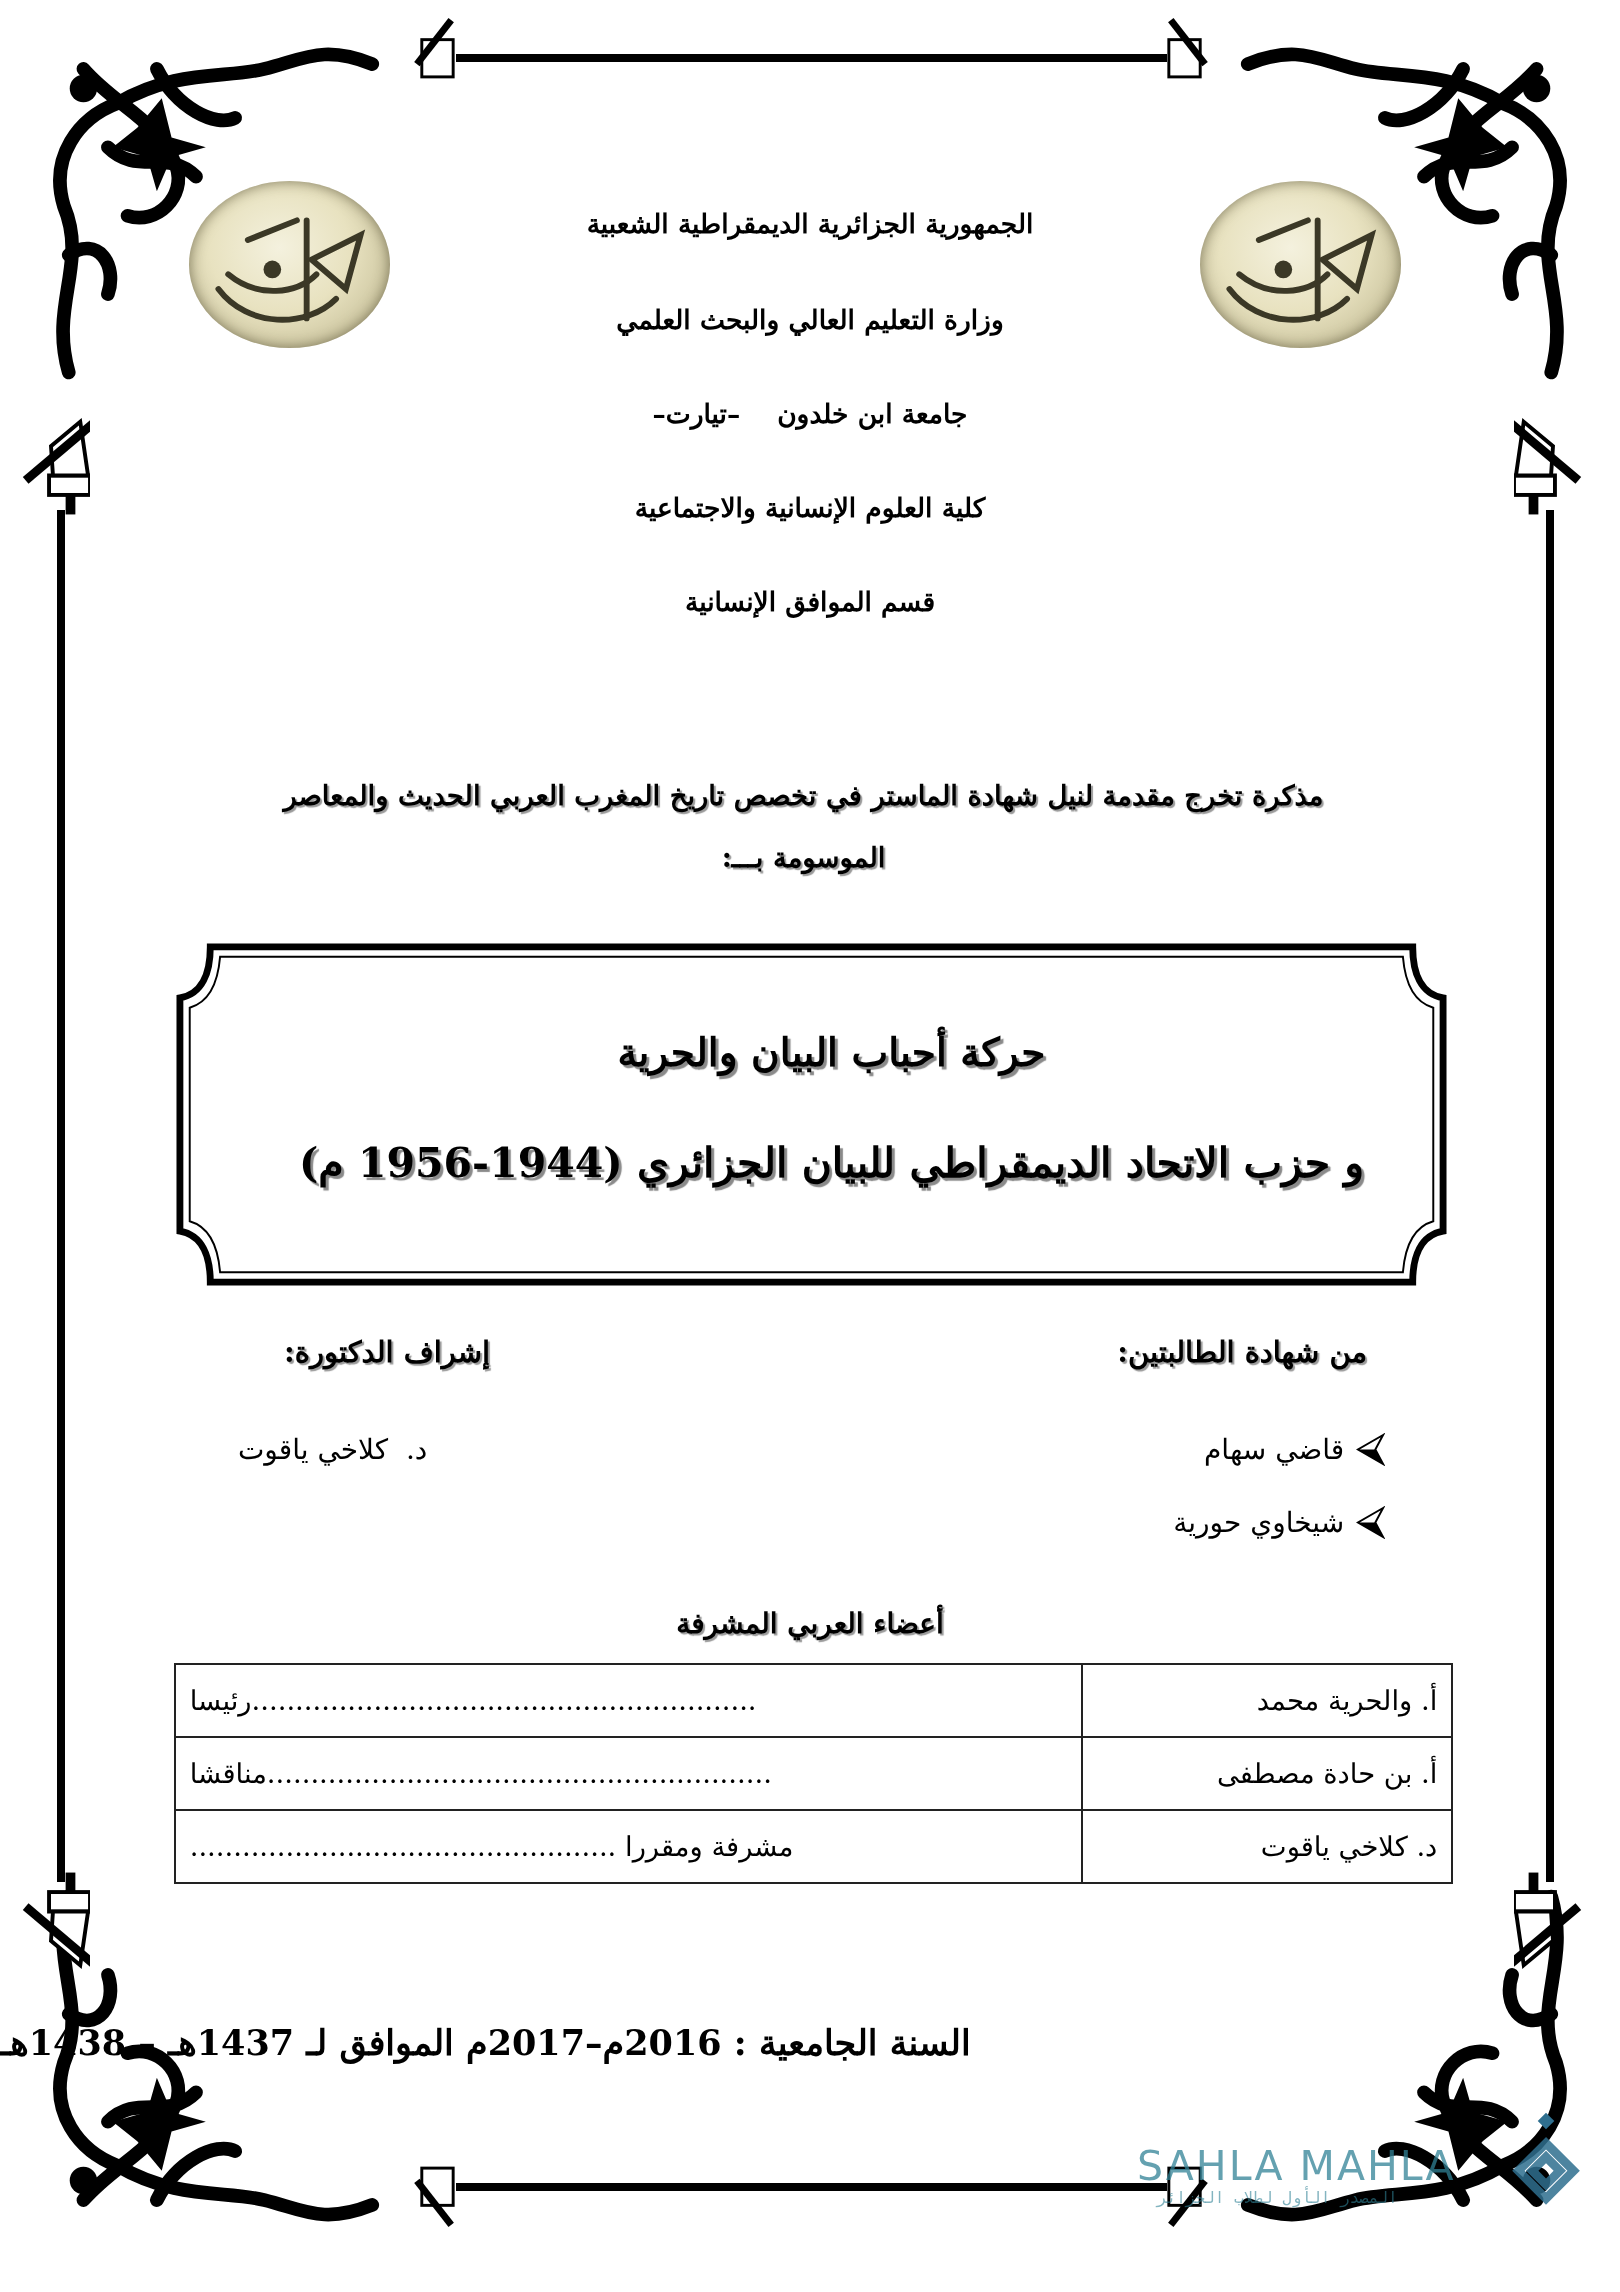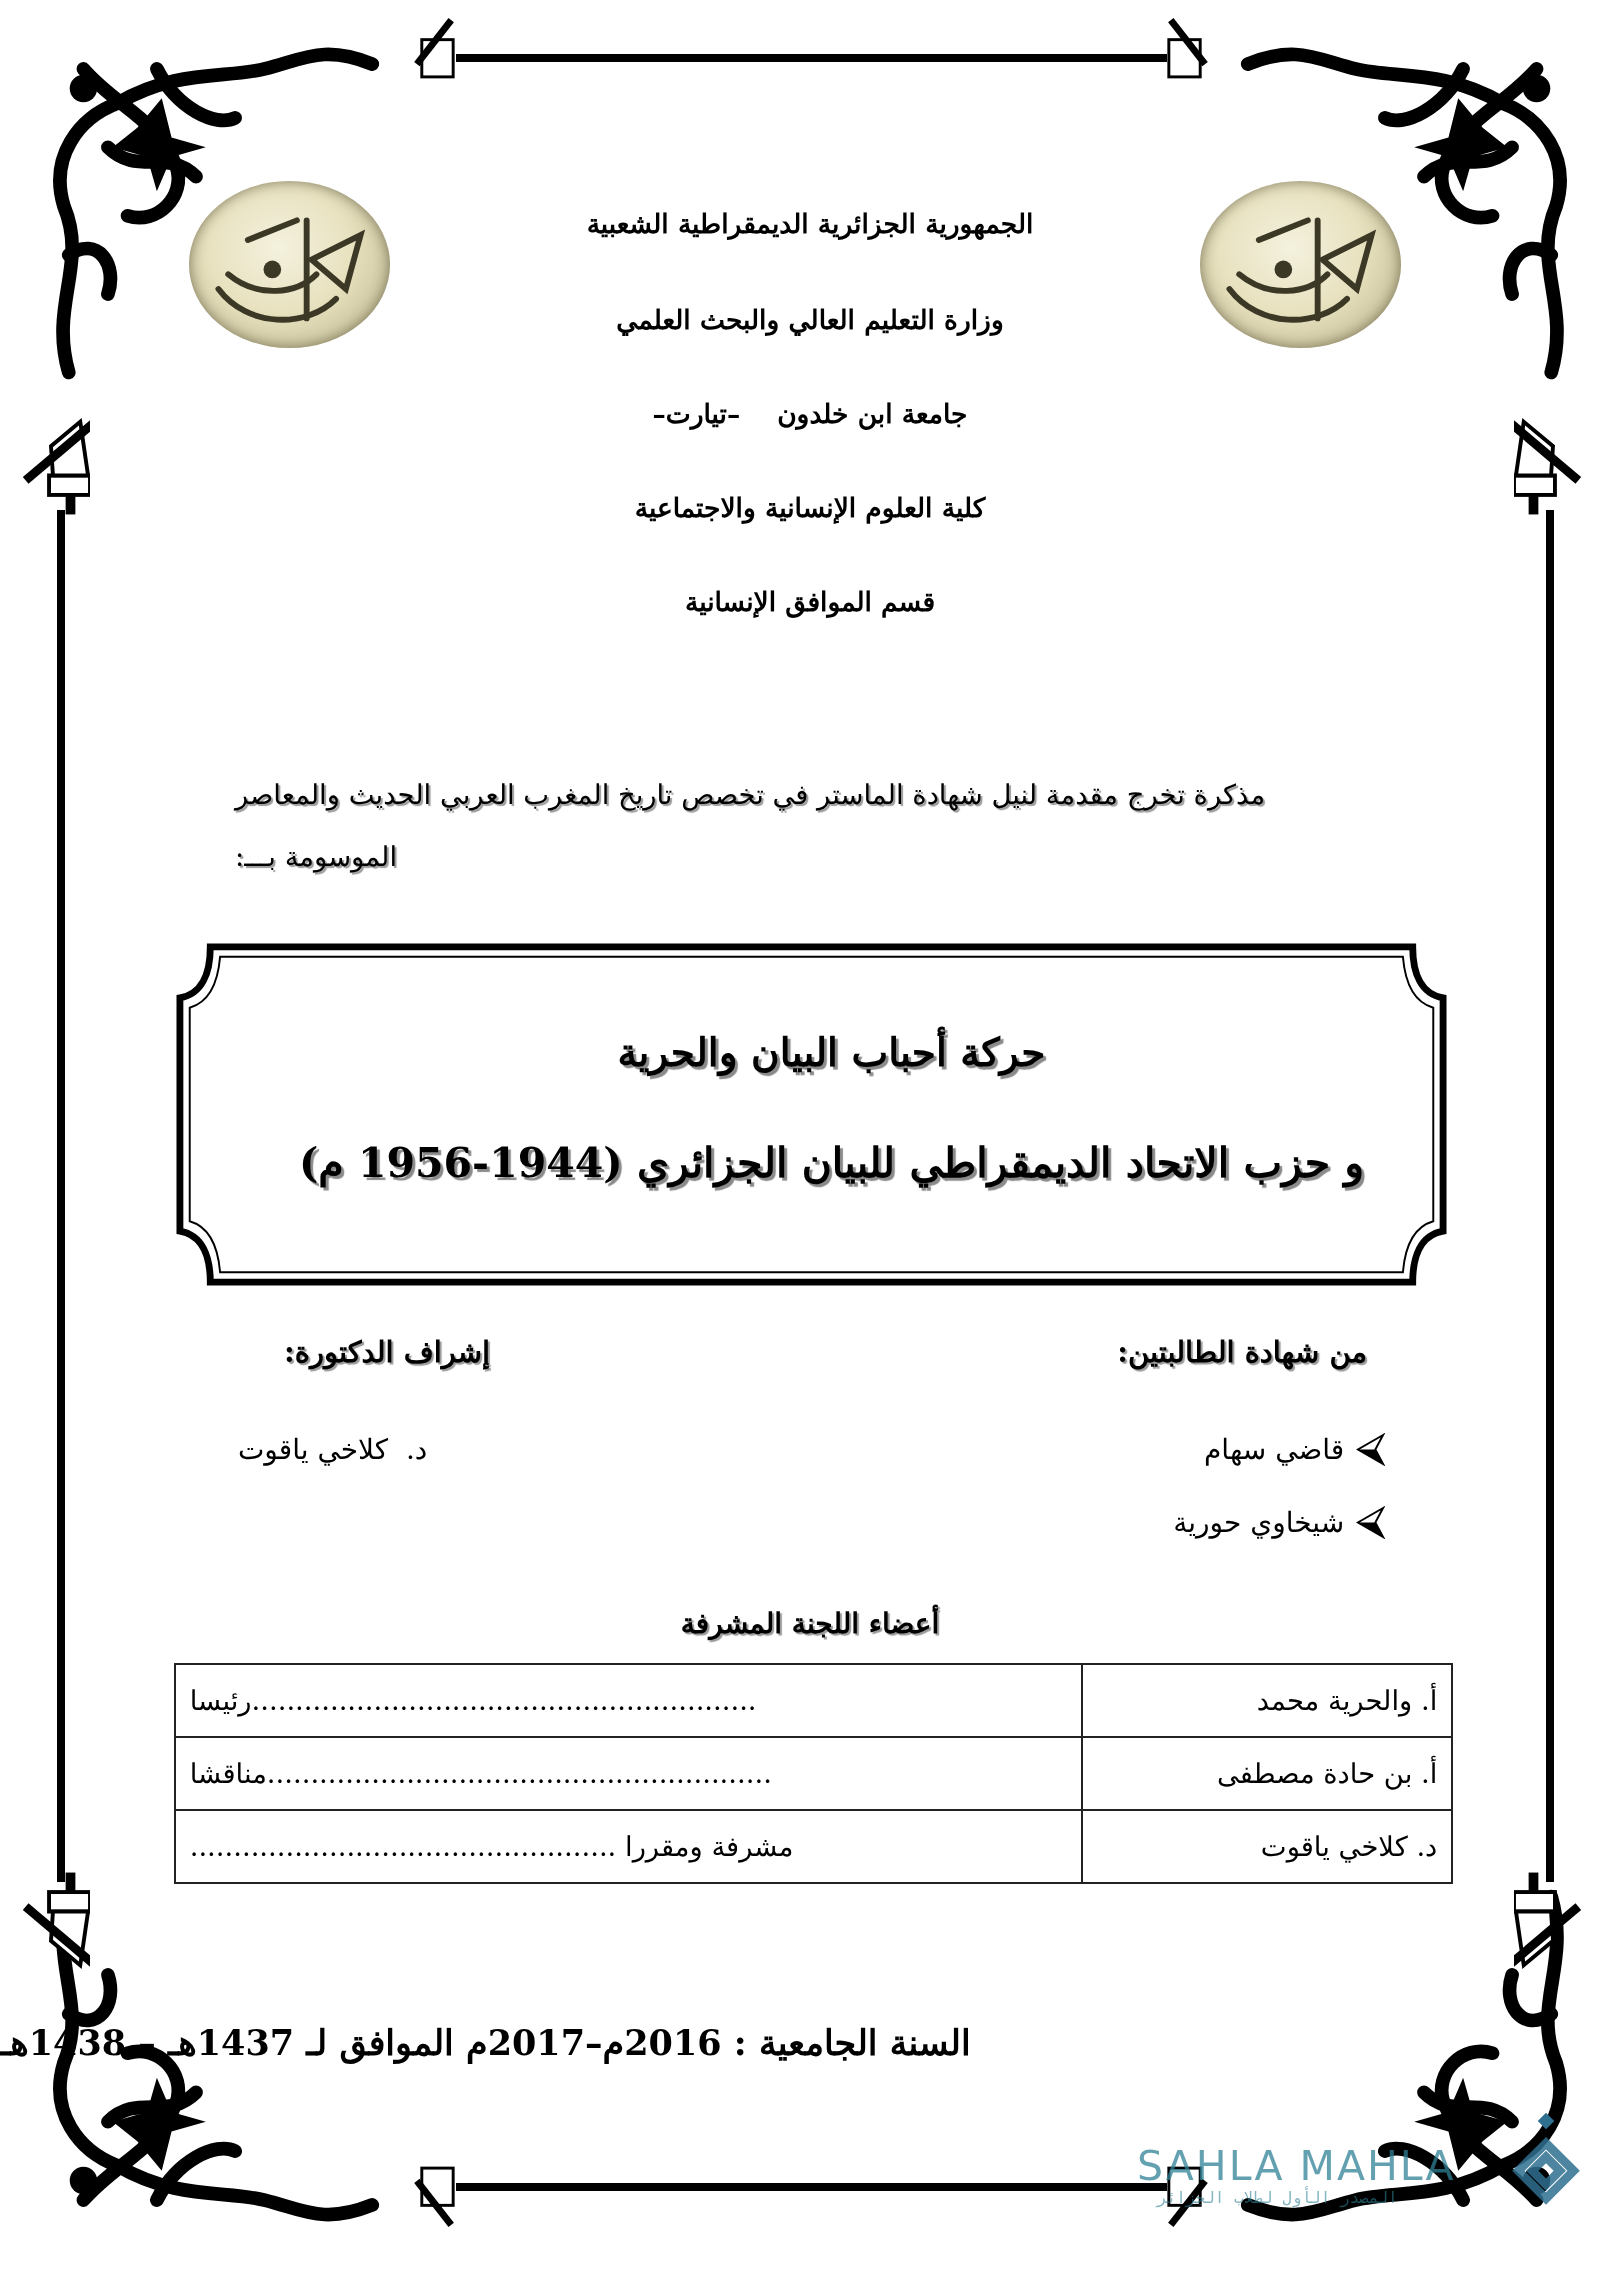--- a/index.html
+++ b/index.html
@@ -8,22 +8,22 @@
     .abs { position: absolute; }
     
     .frame-line { position: absolute; background: #000; }
     .ornament { position: absolute; }
     .logo { position: absolute; width: 201px; height: 167px; border-radius: 50%;
             background: radial-gradient(ellipse at 45% 40%, #f4f1de 0%, #e8e2c0 45%, #c9c29c 80%, #8d876a 100%);
             box-shadow: inset 0 0 13.7px rgba(60,55,30,0.6); overflow: hidden; }
     .logo svg { position: absolute; left: 0; top: 0; }
     .hdr-line { position: absolute; left: 0; width: 1620px; text-align: center; direction: rtl;
                 font-weight: bold; font-size: 26.5px; }
-    .intro { position: absolute; left: 235px; width: 1137px; text-align: left; direction: rtl;
-             font-weight: normal; font-size: 27.4px; text-shadow: 2px 2px 1px #9a9a9a; }
+    .intro { position: absolute; left: 235px; width: 1137px; text-align: center; direction: rtl;
+             font-weight: bold; font-size: 27.4px; text-shadow: 2px 2px 1px #9a9a9a; }
     .title-box { position: absolute; left: 176px; top: 943px; width: 1271px; height: 343px; padding-left: 40px; }
     .title-text { position: absolute; left: 0; width: 100%; text-align: center; direction: rtl;
                   font-weight: bold; text-shadow: 2.9px 2.9px 1px #8a8a8a; }
     .sec-head { position: absolute; direction: rtl; font-weight: bold; font-size: 29px;
                 text-shadow: 2px 2px 1px #9a9a9a; }
     .student { position: absolute; direction: rtl; font-size: 28px; display: flex; align-items: center; gap: 11.8px; }
     .bullet-arrow { width: 29px; height: 33px; }
     .committee-title { position: absolute; left: 0; width: 1620px; text-align: center; direction: rtl;
                        font-weight: bold; font-size: 28px; text-shadow: 2px 2px 1px #9a9a9a; }
     table.committee { position: absolute; left: 174px; top: 1663px; width: 1279px; border-collapse: collapse;
@@ -207,21 +207,21 @@
   <svg class="bullet-arrow" viewBox="0 0 30 34">
     <polygon points="28,2 2,17 28,32 20,17" fill="#fff" stroke="#000" stroke-width="2"></polygon>
     <polygon points="2,17 20,17 28,32" fill="#000"></polygon>
   </svg>
   <span>شيخاوي حورية</span>
 </div>
 <div class="student" style="left:238px; top:1433px;">
   <span style="white-space:pre;">د.  كلاخي ياقوت</span>
 </div>
 
-<div class="committee-title" style="top:1607px;">أعضاء اللجنة المشرفة</div>
+<div class="committee-title" style="top:1607px;">أعضاء العربي المشرفة</div>
 <table class="committee">
   <tbody>
       <tr>
     <td class="name">أ. والحرية محمد</td>
     <td class="role">..........................................................رئيسا</td>
   </tr>
   <tr>
     <td class="name">أ. بن حادة مصطفى</td>
     <td class="role">..........................................................مناقشا</td>
   </tr>

